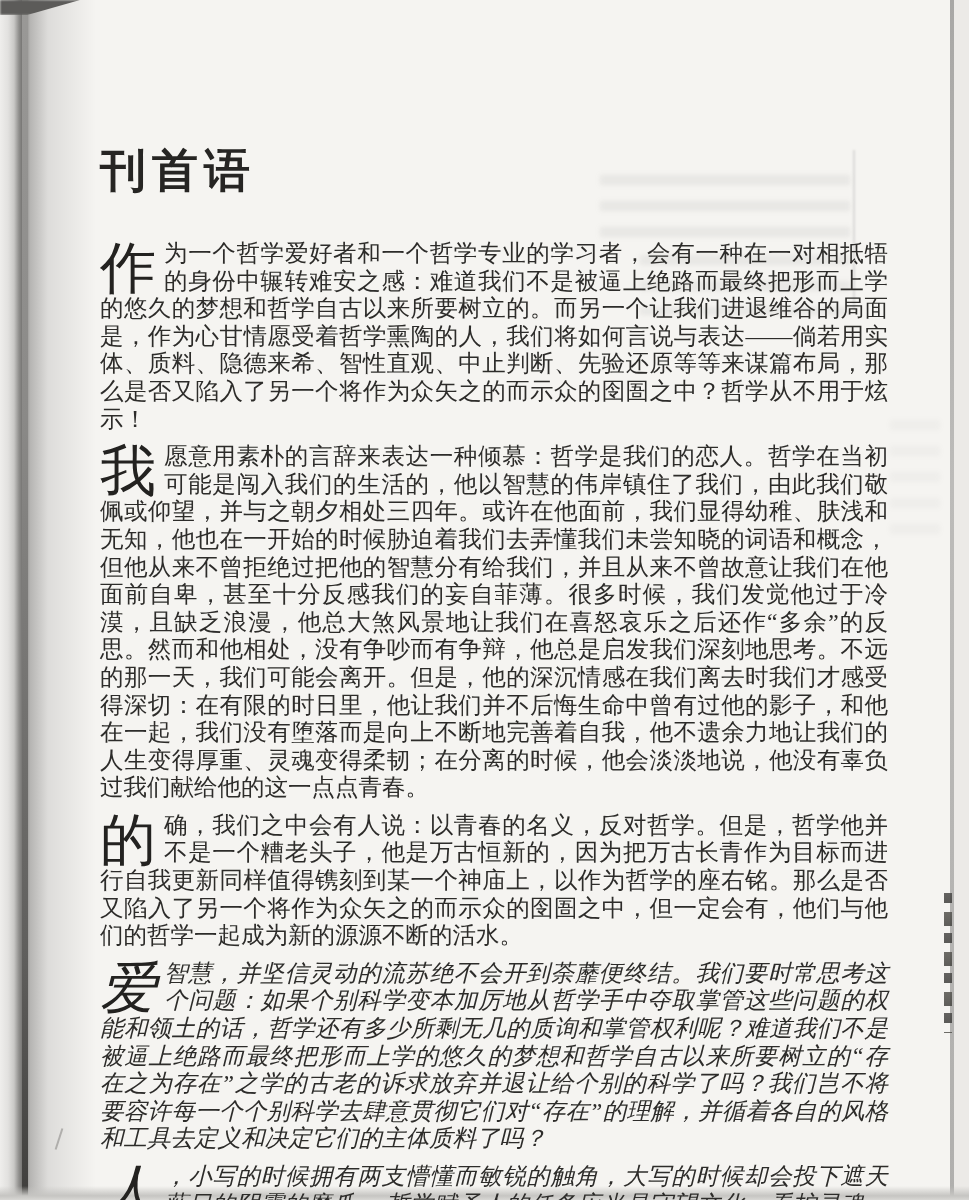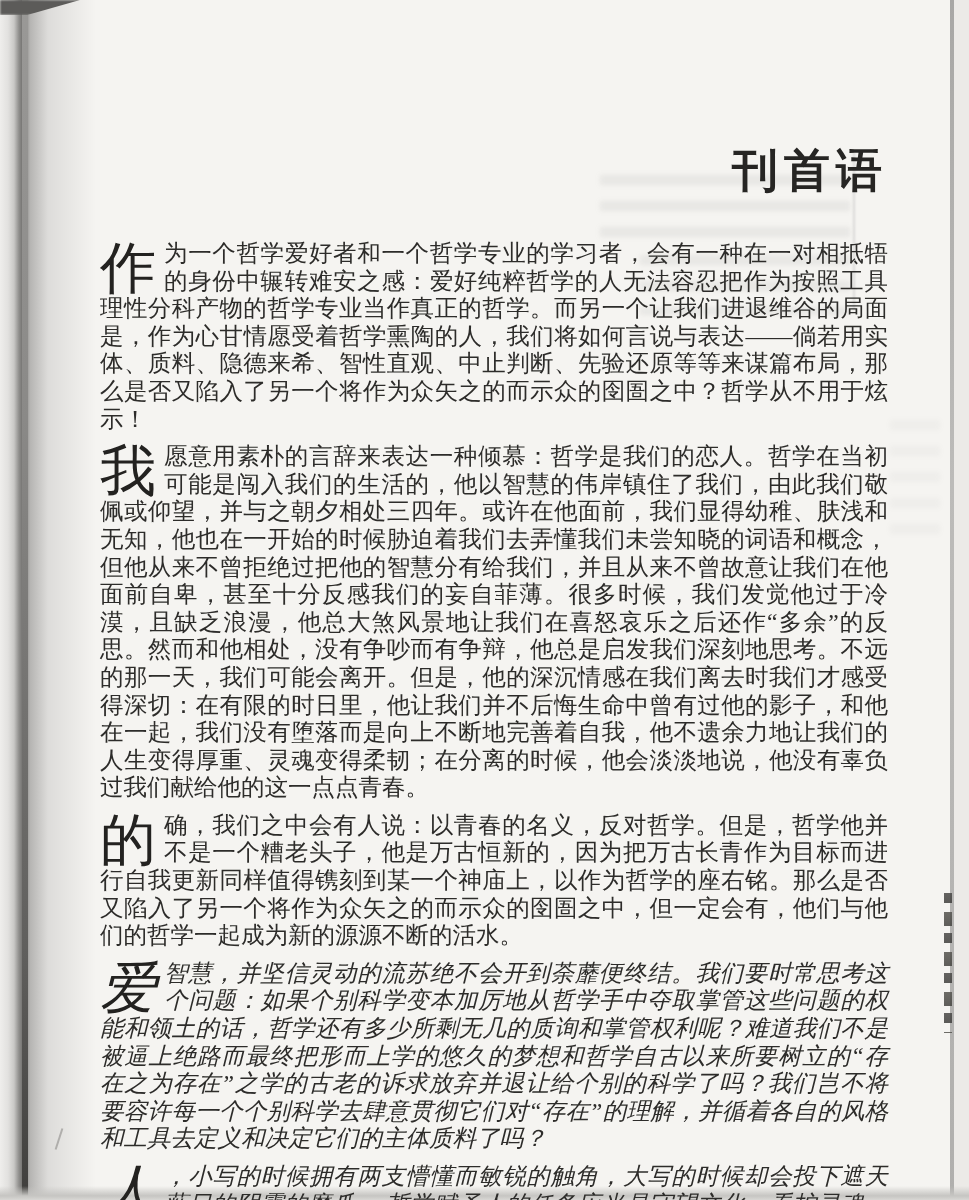--- a/index.html
+++ b/index.html
@@ -59,21 +59,21 @@
   }
   .ghost-line-v{
     position:absolute;width:2px;background:rgba(140,140,138,.25);filter:blur(1px);
   }
   
   .content{
     position:absolute;left:100px;top:142px;width:788px;
   }
   .page-title{
     margin:0 0 40px 0;
-    text-align:right;
+    text-align:left;
     font-size:46px;line-height:58px;
     font-weight:700;
     letter-spacing:6px;
     color:#262523;
   }
   .para{
     margin:0;
     font-size:23.5px;
     line-height:27.6px;
     text-align:justify;
@@ -106,21 +106,21 @@
   <div class="scratch"></div>
 
   <div class="ghost" style="left:600px;top:175px;width:250px;height:70px;"></div>
   <div class="ghost" style="left:640px;top:255px;width:210px;height:60px;"></div>
   <div class="ghost" style="left:890px;top:420px;width:50px;height:120px;opacity:.5;"></div>
   <div class="ghost-line-v" style="left:853px;top:150px;height:160px;"></div>
 
   <div class="content">
     <h1 class="page-title">刊首语</h1>
 
-    <p class="para"><span class="dropcap">作</span><span>为一个哲学爱好者和一个哲学专业的学习者，会有一种在一对相抵牾的身份中辗转难安之感：爱好纯粹哲学的人无法容忍把作为按照工具理性分科产物的哲学专业当作真正的哲学。而另一个让我们进退维谷的局面是，作为心甘情愿受着哲学熏陶的人，我们将如何言说与表达——倘若用实体、质料、隐德来希、智性直观、中止判断、先验还原等等来谋篇布局，那么是否又陷入了另一个将作为众矢之的而示众的囹圄之中？哲学从不用于炫示！</span></p>
+    <p class="para"><span class="dropcap">作</span><span>为一个哲学爱好者和一个哲学专业的学习者，会有一种在一对相抵牾的身份中辗转难安之感：难道我们不是被逼上绝路而最终把形而上学的悠久的梦想和哲学自古以来所要树立的。而另一个让我们进退维谷的局面是，作为心甘情愿受着哲学熏陶的人，我们将如何言说与表达——倘若用实体、质料、隐德来希、智性直观、中止判断、先验还原等等来谋篇布局，那么是否又陷入了另一个将作为众矢之的而示众的囹圄之中？哲学从不用于炫示！</span></p>
 
     <p class="para"><span class="dropcap">我</span><span>愿意用素朴的言辞来表达一种倾慕：哲学是我们的恋人。哲学在当初可能是闯入我们的生活的，他以智慧的伟岸镇住了我们，由此我们敬佩或仰望，并与之朝夕相处三四年。或许在他面前，我们显得幼稚、肤浅和无知，他也在一开始的时候胁迫着我们去弄懂我们未尝知晓的词语和概念，但他从来不曾拒绝过把他的智慧分有给我们，并且从来不曾故意让我们在他面前自卑，甚至十分反感我们的妄自菲薄。很多时候，我们发觉他过于冷漠，且缺乏浪漫，他总大煞风景地让我们在喜怒哀乐之后还作“多余”的反思。然而和他相处，没有争吵而有争辩，他总是启发我们深刻地思考。不远的那一天，我们可能会离开。但是，他的深沉情感在我们离去时我们才感受得深切：在有限的时日里，他让我们并不后悔生命中曾有过他的影子，和他在一起，我们没有堕落而是向上不断地完善着自我，他不遗余力地让我们的人生变得厚重、灵魂变得柔韧；在分离的时候，他会淡淡地说，他没有辜负过我们献给他的这一点点青春。</span></p>
 
     <p class="para"><span class="dropcap">的</span><span>确，我们之中会有人说：以青春的名义，反对哲学。但是，哲学他并不是一个糟老头子，他是万古恒新的，因为把万古长青作为目标而进行自我更新同样值得镌刻到某一个神庙上，以作为哲学的座右铭。那么是否又陷入了另一个将作为众矢之的而示众的囹圄之中，但一定会有，他们与他们的哲学一起成为新的源源不断的活水。</span></p>
 
     <p class="para kai"><span class="dropcap">爱</span><span>智慧，并坚信灵动的流苏绝不会开到荼蘼便终结。我们要时常思考这个问题：如果个别科学变本加厉地从哲学手中夺取掌管这些问题的权能和领土的话，哲学还有多少所剩无几的质询和掌管权利呢？难道我们不是被逼上绝路而最终把形而上学的悠久的梦想和哲学自古以来所要树立的“存在之为存在”之学的古老的诉求放弃并退让给个别的科学了吗？我们岂不将要容许每一个个别科学去肆意贯彻它们对“存在”的理解，并循着各自的风格和工具去定义和决定它们的主体质料了吗？</span></p>
 
     <p class="para kai"><span class="dropcap">人</span><span>，小写的时候拥有两支懵懂而敏锐的触角，大写的时候却会投下遮天蔽日的阴霾的魔爪。 哲学赋予人的任务应当是守望文化，看护灵魂，并且让“人”字成为矫健的海东青的翅膀，在精神的世界永恒翱翔。</span></p>
   </div>
 

